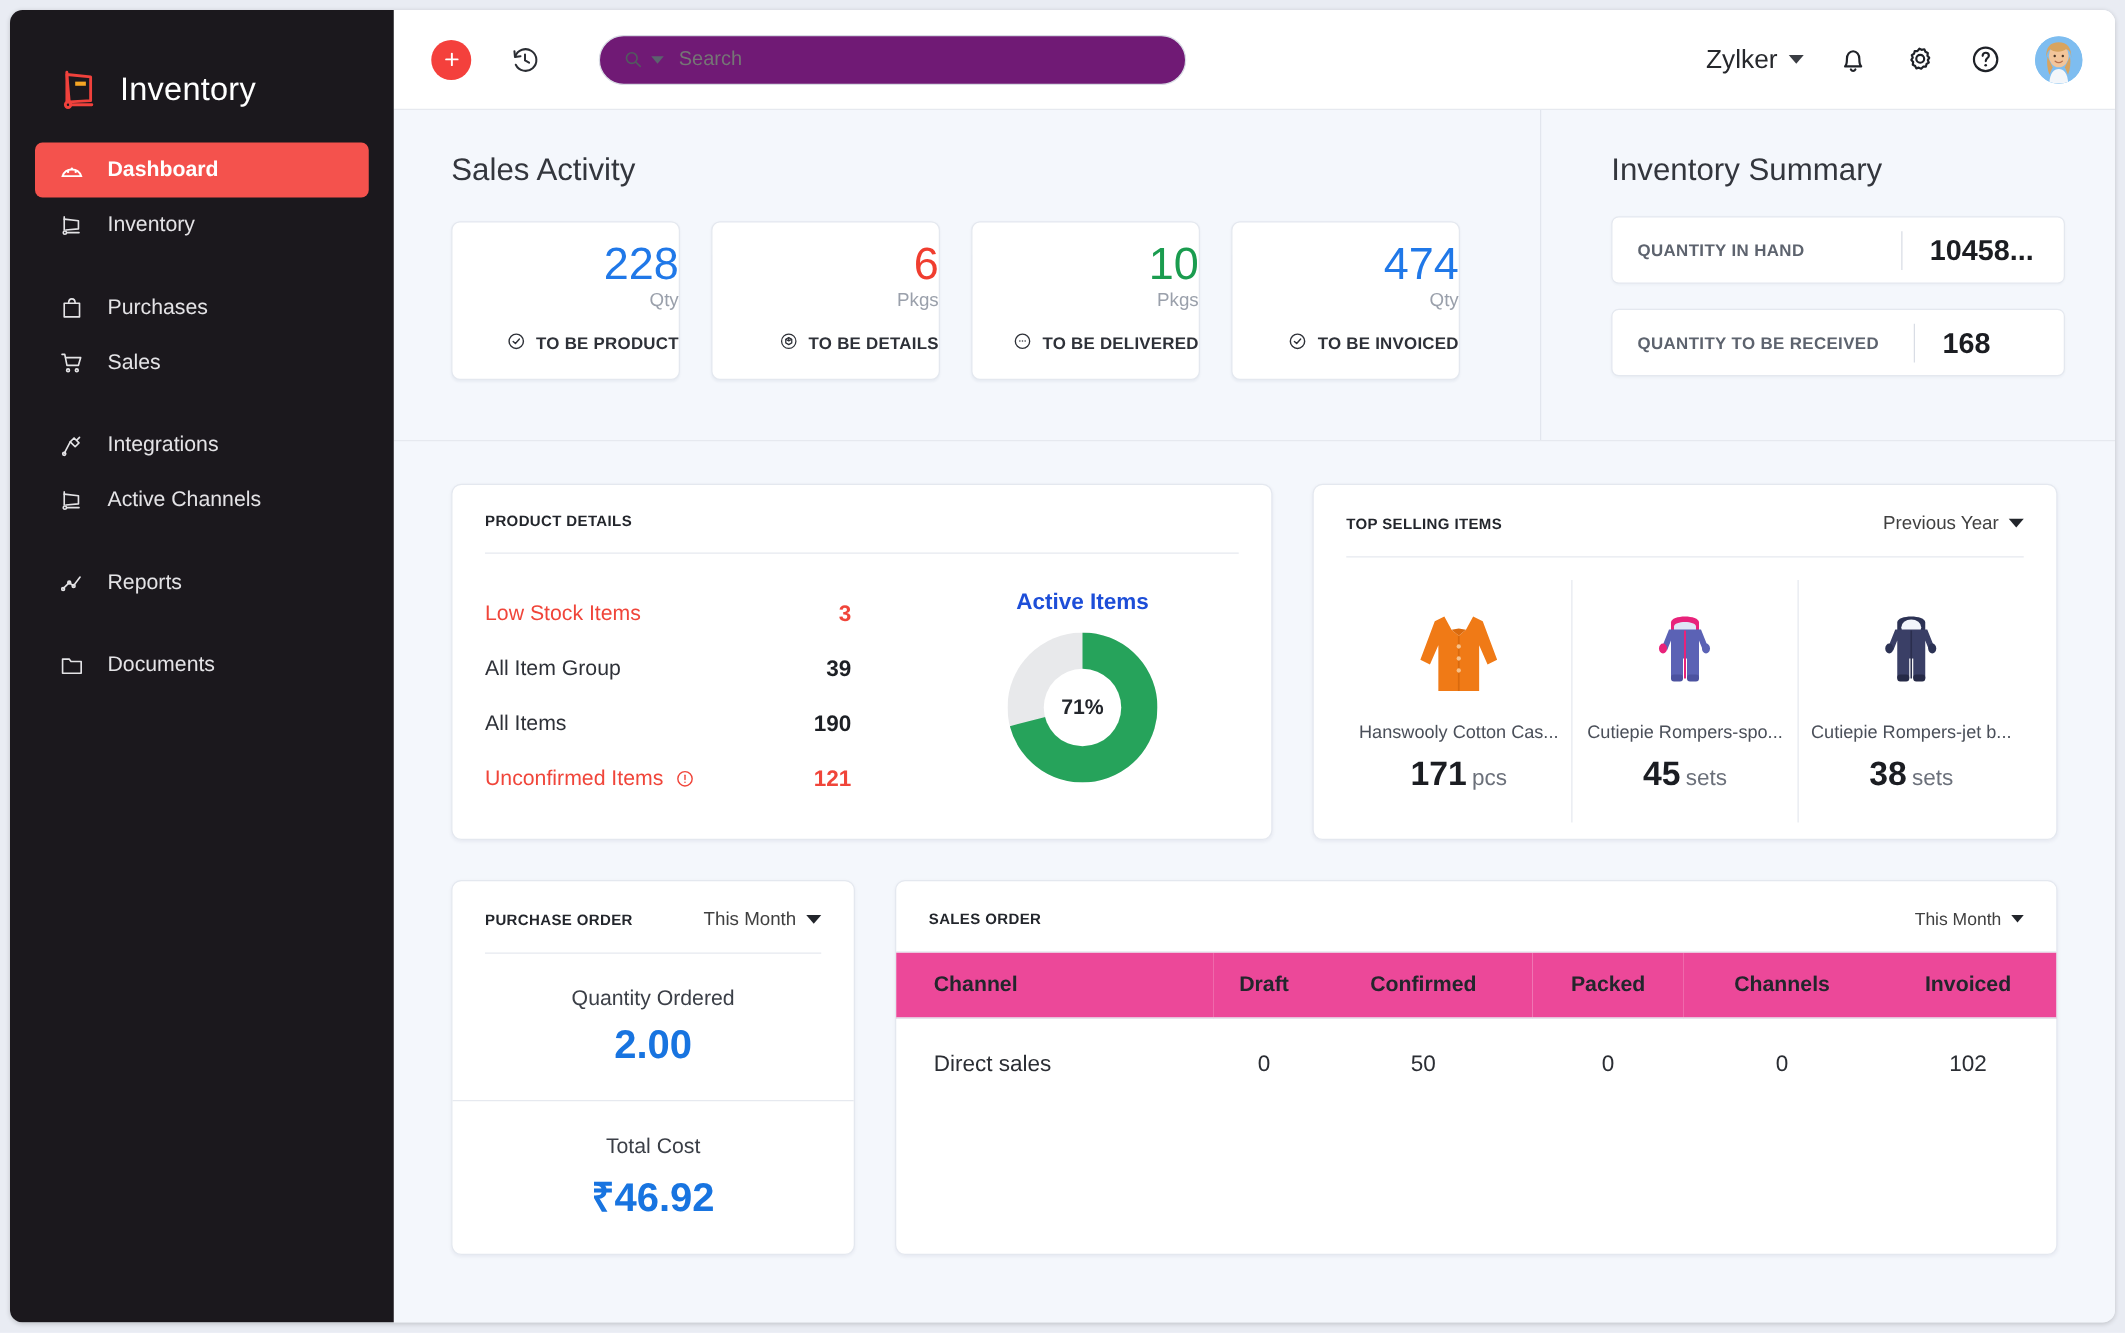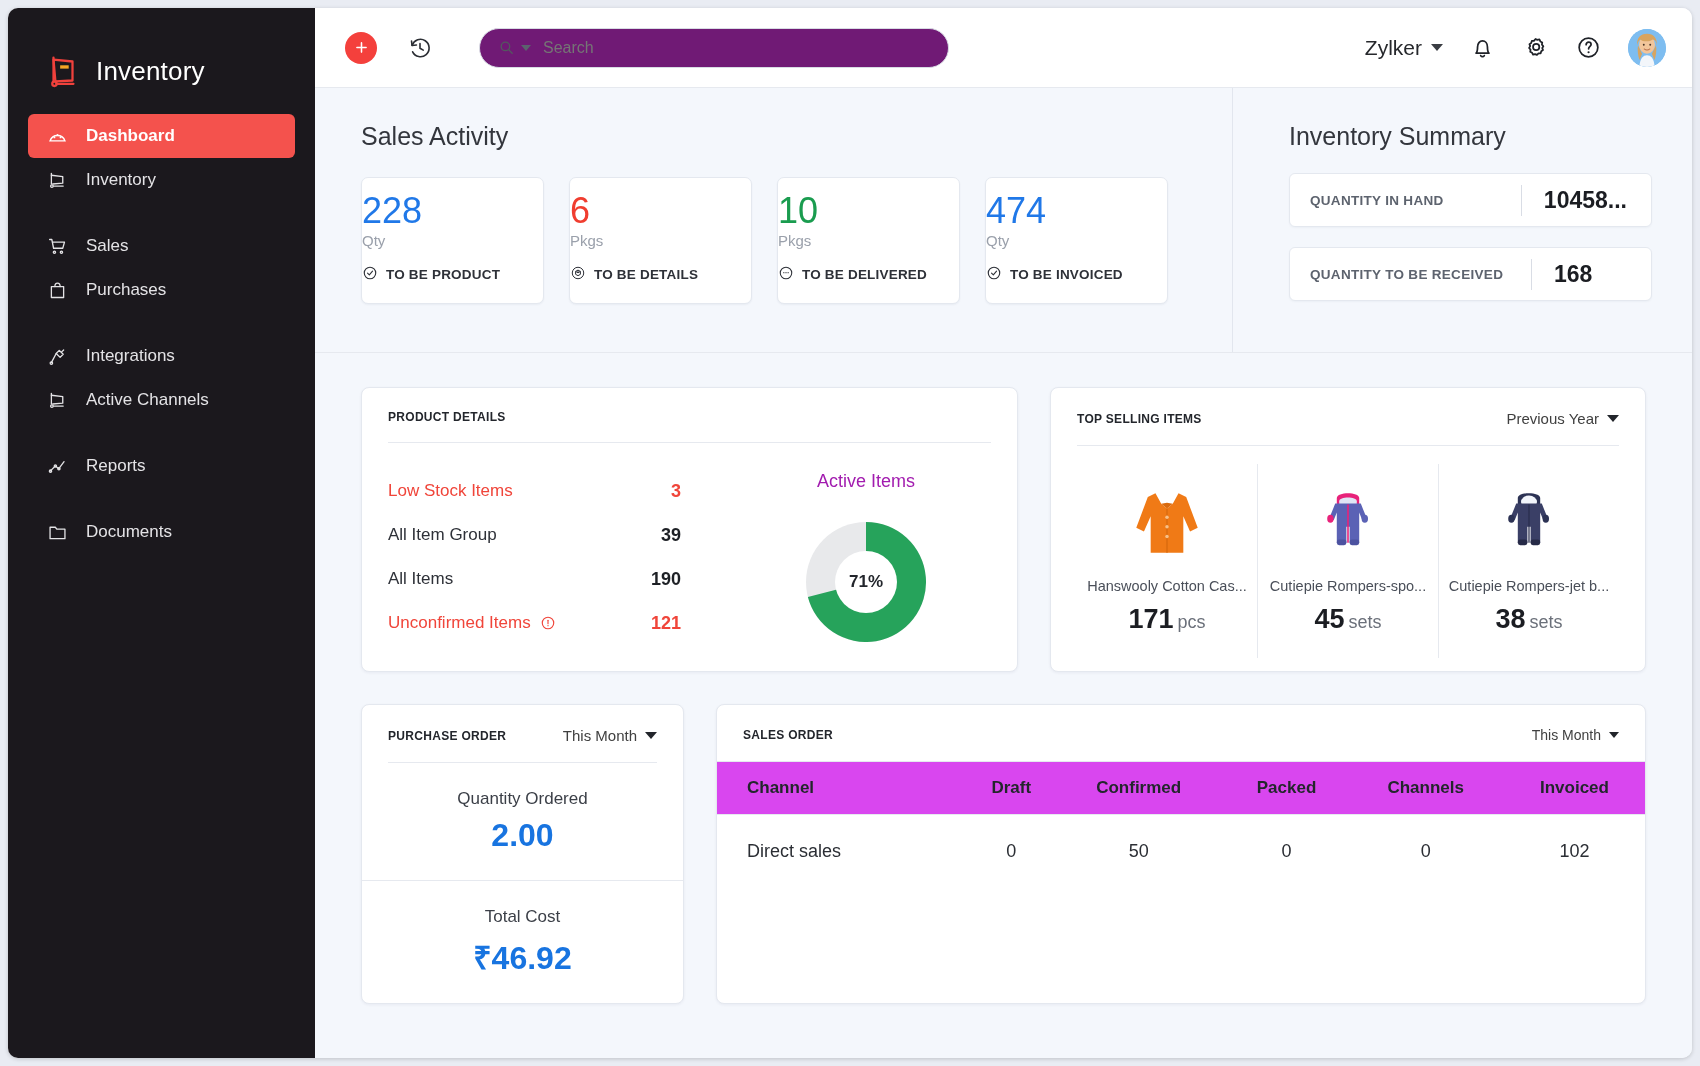--- a/index.html
+++ b/index.html
@@ -119,21 +119,21 @@
   .sales-activity { flex: 1; padding: 34px 0 0 46px; min-width: 0;}
   .inv-summary { flex: 0 0 460px; border-left: 1px solid #e2e6ee; padding: 34px 40px 0 56px;}
   .sec-title { font-size: 25px; color: #33363d; font-weight: normal; }
   .inv-summary .sec-title { margin-bottom: 22px; }
   .cards { display: flex; gap: 25px; margin-top: 26px; }
   .card {
     width: 183px; height: 127px;
     background: #fff;
     border: 1px solid #e4e8ef;
     border-radius: 7px;
-    display: flex; flex-direction: column; align-items: flex-start;
+    display: flex; flex-direction: column; align-items: flex-end;
     padding-top: 14px;
     box-shadow: 0 1px 2px rgba(27,40,80,.05);
     cursor: pointer;
   }
   .card-num { font-size: 36px; line-height: 1.05; font-weight: normal; }
   .card-unit { font-size: 15px; color: #9aa0ab; margin-top: 2px; }
   .card-label {
     display: flex; align-items: center; gap: 8px;
     margin-top: 16px;
     font-size: 13.5px; font-weight: bold; color: #2e3138; letter-spacing: .2px;
@@ -187,21 +187,21 @@
   
   #panel-product-details { flex: 0 0 657px; height: 285px; }
   .pd-body { display: flex; padding: 26px 26px 0 26px; }
   .pd-list { flex: 1; }
   .pd-line { display: flex; align-items: center; height: 44px; font-size: 17px; }
   .pd-name { color: #2e3138; display:flex; align-items:center; gap:9px;}
   .pd-name.alert { color: #f0453a; }
   .pd-val { margin-left: auto; font-weight: bold; color: #1d2025; padding-right: 60px; font-size: 18px;}
   .pd-val.alert { color: #f0453a; }
   .pd-chart { flex: 0 0 250px; text-align: center; padding-top: 2px; }
-  .pd-chart-title { font-size: 18px; color: #a21caf; margin-bottom: 30px; }
+  .pd-chart-title { font-size: 18px; color: #1d4ed8; margin-bottom: 14px; font-weight: bold; }
   .donut { position: relative; width: 120px; height: 120px; margin: 0 auto; }
   .donut-hole {
     position: absolute; left: 50%; top: 50%;
     transform: translate(-50%,-50%);
     width: 62px; height: 62px; border-radius: 50%;
     background: #fff;
     display: flex; align-items: center; justify-content: center;
     font-size: 17px; font-weight: bold; color: #23262c;
   }
 
@@ -229,21 +229,21 @@
   #panel-purchase-order { flex: 0 0 323px; height: 300px; }
   .po-block { text-align: center; padding: 26px 0 26px 0; }
   .po-block + .po-block { border-top: 1px solid #e6e9ef; }
   .po-label { font-size: 17px; color: #3b3f47; }
   .po-val { font-size: 32px; font-weight: bold; color: #1874e0; margin-top: 8px; }
 
   
   #panel-sales-order { flex: 1; height: 300px; }
   table.so { width: 100%; border-collapse: collapse; margin-top: 18px; }
   table.so th {
-    background: #d946ef;
+    background: #ec4899;
     font-size: 17px; color: #23262c; font-weight: bold;
     text-align: center; padding: 16px 0;
     border-top: 1px solid #e6e9ef;
     border-bottom: 1px solid #e6e9ef;
   }
   table.so th:first-child, table.so td:first-child { text-align: left; padding-left: 30px; }
   table.so td { font-size: 18px; color: #2b2e34; text-align: center; padding: 26px 0; }
 
   .badge-i { width:16px;height:16px;flex:0 0 16px;}
 </style>
@@ -292,35 +292,35 @@
             </svg>
           </span>
           <span>Inventory</span>
         </div>
       </div>
 
       <div class="nav-group">
         <div class="nav-item">
           <span class="nav-ic">
             <svg viewBox="0 0 24 24" width="21" height="21" fill="none" stroke="#e4e3e6" stroke-width="1.5" stroke-linecap="round" stroke-linejoin="round">
+              <path d="M5 7.5 L19 7.5 L19 20 L5 20 Z"></path>
+              <path d="M9 7.5 C9 4.6 10.3 3.5 12 3.5 C13.7 3.5 15 4.6 15 7.5"></path>
+            </svg>
+          </span>
+          <span>Purchases</span>
+        </div>
+        <div class="nav-item">
+          <span class="nav-ic">
+            <svg viewBox="0 0 24 24" width="21" height="21" fill="none" stroke="#e4e3e6" stroke-width="1.5" stroke-linecap="round" stroke-linejoin="round">
               <path d="M3 4 L5.5 4 L7.5 14 L18 14 L20 7 L6 7"></path>
               <circle cx="8.5" cy="18.5" r="1.3"></circle>
                 <circle cx="16.5" cy="18.5" r="1.3"></circle>
             </svg>
           </span>
           <span>Sales</span>
-        </div>
-        <div class="nav-item">
-          <span class="nav-ic">
-            <svg viewBox="0 0 24 24" width="21" height="21" fill="none" stroke="#e4e3e6" stroke-width="1.5" stroke-linecap="round" stroke-linejoin="round">
-              <path d="M5 7.5 L19 7.5 L19 20 L5 20 Z"></path>
-              <path d="M9 7.5 C9 4.6 10.3 3.5 12 3.5 C13.7 3.5 15 4.6 15 7.5"></path>
-            </svg>
-          </span>
-          <span>Purchases</span>
         </div>
       </div>
 
       <div class="nav-group">
         <div class="nav-item">
           <span class="nav-ic">
             <svg viewBox="0 0 24 24" width="21" height="21" fill="none" stroke="#e4e3e6" stroke-width="1.5" stroke-linecap="round" stroke-linejoin="round">
               <path d="M14 5 L18.5 9.5 L15 13 L10.5 8.5 Z"></path>
               <path d="M19 4.5 L16.5 7"></path>
                 <path d="M10.5 8.5 L5 19"></path>

